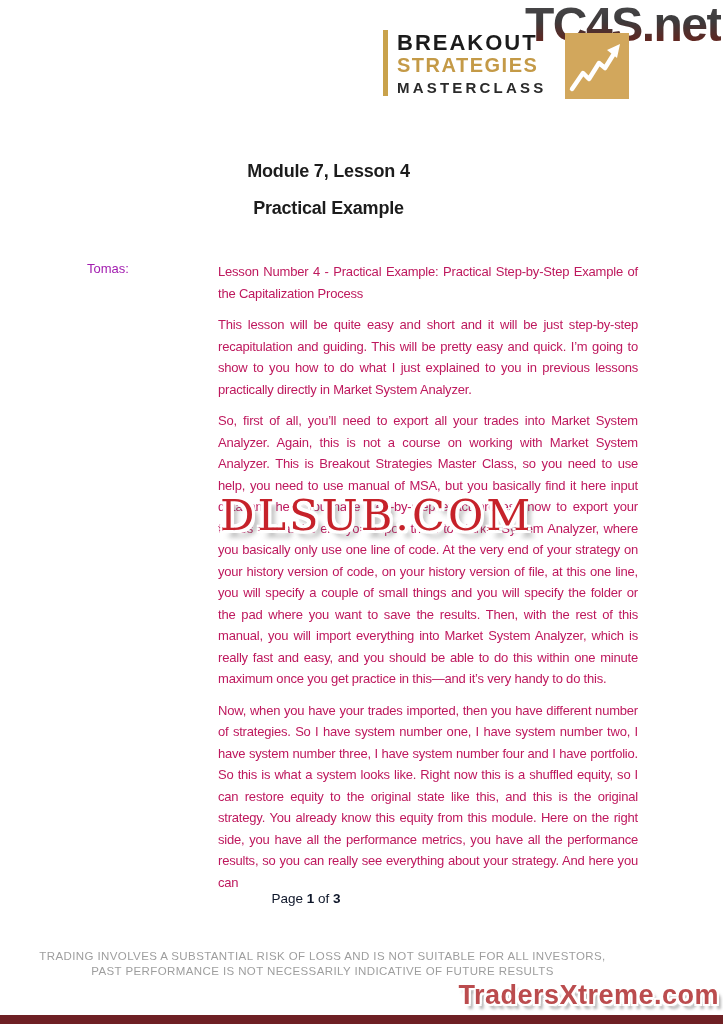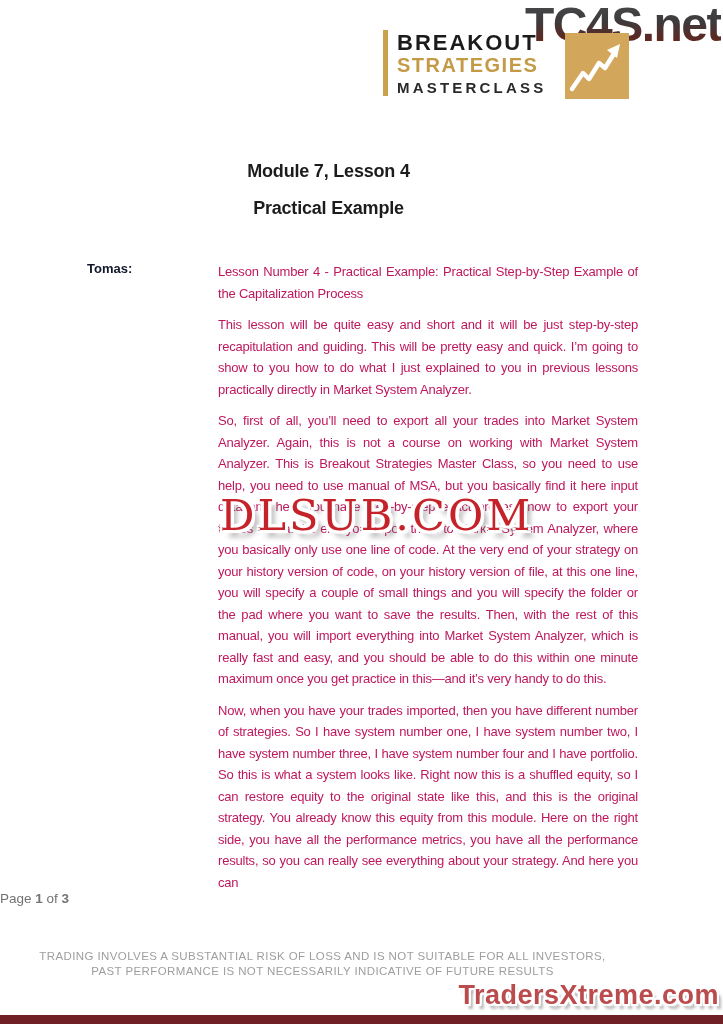--- a/index.html
+++ b/index.html
@@ -26,40 +26,40 @@
   .logo-l3{position:absolute;left:14px;top:53px;font-size:15px;font-weight:600;letter-spacing:3.2px;color:#2a2a2a;}
   .logo-square{position:absolute;left:182px;top:7px;width:64px;height:66px;background:#d2a75c;}
   .logo-square svg{display:block;}
 
   
   .doc-titles{position:absolute;left:0;top:161px;width:657px;text-align:center;}
   .doc-title{font-size:18px;font-weight:bold;color:#1c1c1c;letter-spacing:-0.2px;}
   .doc-subtitle{font-size:18px;font-weight:bold;color:#1c1c1c;margin-top:16px;letter-spacing:-0.2px;}
 
   
-  .speaker{position:absolute;left:87px;top:261px;font-size:13px;font-weight:bold;color:#0f172a;}
+  .speaker{position:absolute;left:87px;top:261px;font-size:13px;font-weight:normal;color:#a21caf;}
   .body-col{position:absolute;left:218px;top:261px;width:420px;}
   .body-col p{
     margin:0 0 10px 0;font-size:13px;line-height:21.5px;letter-spacing:-0.2px;
     text-align:justify;color:#be185d;
   }
 
   
   .watermark{
     position:absolute;left:220px;top:490px;
     font-family:"DejaVu Serif",serif;font-weight:normal;
     font-size:43px;letter-spacing:3px;color:#c6222a;white-space:nowrap;
     text-shadow:
       -3px -3px 0 #fff, 3px -3px 0 #fff, -3px 3px 0 #fff, 3px 3px 0 #fff,
       -3px 0 0 #fff, 3px 0 0 #fff, 0 -3px 0 #fff, 0 3px 0 #fff,
       6px 7px 5px rgba(110,110,110,0.55);
   }
 
   
-  .page-num{position:absolute;left:0;top:891px;width:612px;text-align:left;font-size:13.5px;color:#737373;}
+  .page-num{position:absolute;left:0;top:891px;width:612px;text-align:center;font-size:13.5px;color:#0f172a;}
   .page-num b{font-weight:bold;}
   .copyright{position:absolute;left:0;top:923px;width:723px;text-align:center;font-size:13px;color:#8d8d8d;letter-spacing:0.2px;}
   .disclaimer{position:absolute;left:0;top:949px;width:645px;text-align:center;font-size:11.5px;line-height:15px;color:#9e9e9e;letter-spacing:0.4px;}
 
   
   .tx-logo{
     position:absolute;right:4px;bottom:13px;
     font-size:27px;font-weight:bold;letter-spacing:0.5px;color:#bb4c4e;white-space:nowrap;
     text-shadow:
       -2px -2px 0 #fff, 2px -2px 0 #fff, -2px 2px 0 #fff, 2px 2px 0 #fff,

